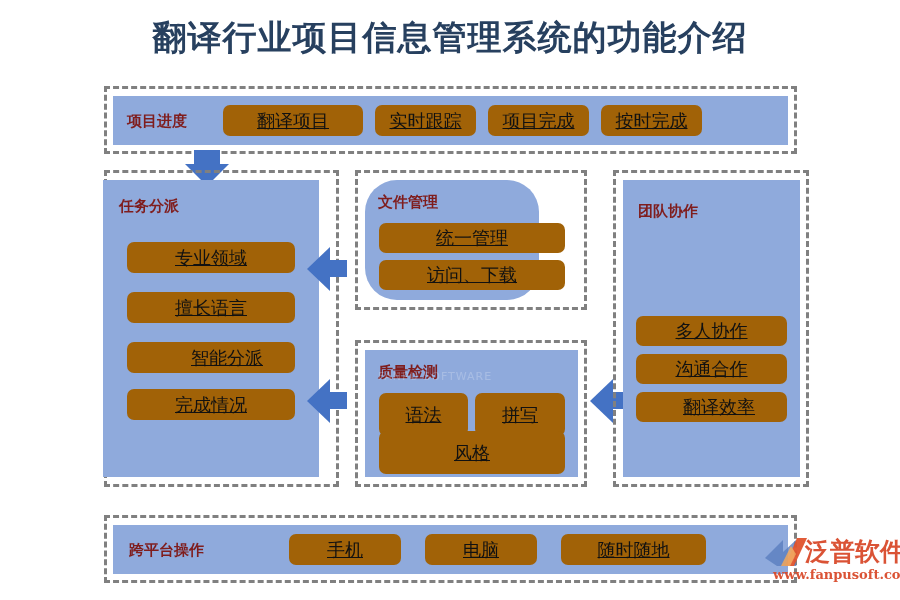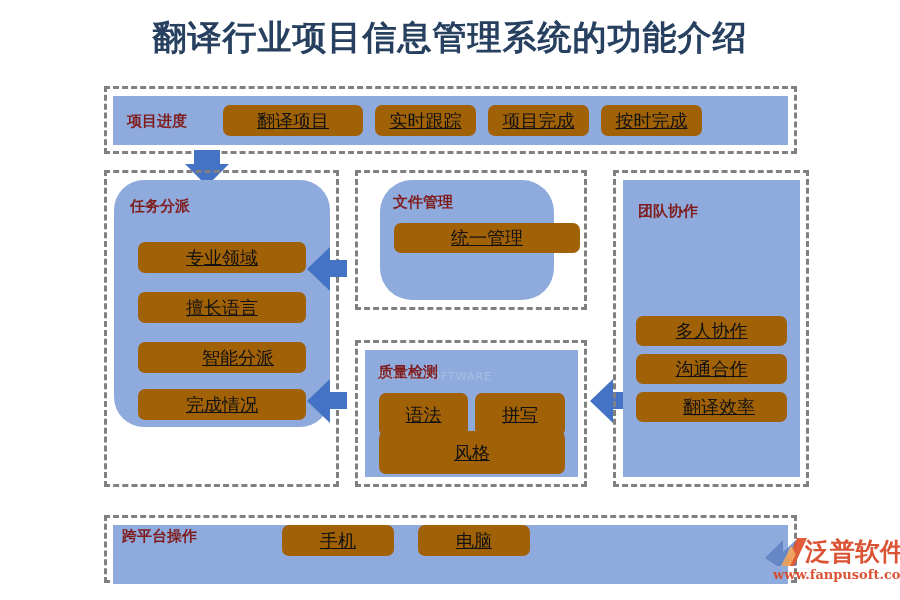--- a/index.html
+++ b/index.html
@@ -96,46 +96,46 @@
     border-top: 22px solid transparent;
     border-bottom: 22px solid transparent;
     border-right: 23px solid #4472C4;
   }
   .arrow-left-stem {
     width: 17px; height: 17px; background: #4472C4;
   }
 
   
   #assign-dashed { left: 104px; top: 170px; width: 235px; height: 317px; }
-  #assign-panel  { left: 114px; top: 180px; width: 216px; height: 247px; border-radius: 30px; }
+  #assign-panel  { left: 103px; top: 180px; width: 216px; height: 297px; }
   #assign-panel .panel-title { position: absolute; left: 16px; top: 15px; }
   #assign-panel .chip { position: absolute; left: 24px; width: 168px; height: 31px; }
 
   
   #file-dashed { left: 355px; top: 170px; width: 232px; height: 140px; }
-  #file-panel  { left: 380px; top: 180px; width: 174px; height: 120px; border-radius: 32px; }
+  #file-panel  { left: 365px; top: 180px; width: 174px; height: 120px; border-radius: 32px; }
   #file-panel .panel-title { position: absolute; left: 13px; top: 11px; }
   #file-panel .chip { position: absolute; left: 14px; width: 186px; height: 30px; }
 
   
   #quality-dashed { left: 355px; top: 340px; width: 232px; height: 147px; }
   #quality-panel  { left: 365px; top: 350px; width: 213px; height: 127px; }
   #quality-panel .panel-title { position: absolute; left: 13px; top: 11px; }
   #quality-panel .chip { position: absolute; height: 43px; }
 
   
   #team-dashed { left: 613px; top: 170px; width: 196px; height: 317px; }
   #team-panel  { left: 623px; top: 180px; width: 177px; height: 297px; }
   #team-panel .panel-title { position: absolute; left: 15px; top: 20px; }
   #team-panel .chip { position: absolute; left: 13px; width: 151px; height: 30px; }
 
   
   #cross-dashed { left: 104px; top: 515px; width: 693px; height: 68px; }
-  #cross-panel  { left: 113px; top: 525px; width: 675px; height: 59px;
-                  display: flex; padding-left: 9px; }
+  #cross-panel  { left: 113px; top: 525px; width: 675px; height: 49px;
+                  display: flex; align-items: center; padding-left: 16px; }
   #cross-panel .panel-title { width: 126px; }
   #cross-panel .chip { height: 31px; margin-right: 24px; }
   .chip-w3 { width: 112px; }
   .chip-w4 { width: 145px; }
 
   
   #watermark {
     position: absolute;
     left: 763px;
     top: 534px;
@@ -208,20 +208,21 @@
 <div class="arrow arrow-left-stem" style="left:330px; top:260px;"></div>
 <div class="arrow arrow-left" style="left:307px; top:247px;"></div>
 
 <div class="arrow arrow-left-stem" style="left:330px; top:392px;"></div>
 <div class="arrow arrow-left" style="left:307px; top:379px;"></div>
 
 <div class="dashed" id="file-dashed"></div>
 <div class="panel" id="file-panel">
   <div class="panel-title">文件管理</div>
   <div class="chip" style="top:43px;">统一管理</div>
+  <div class="chip" style="top:80px;">访问、下载</div>
 </div>
 
 <div class="dashed" id="quality-dashed"></div>
 <div class="panel" id="quality-panel">
   <div class="panel-title">质量检测</div>
   <div class="chip" style="left:14px; top:43px; width:89px;">语法</div>
   <div class="chip" style="left:110px; top:43px; width:90px;">拼写</div>
   <div class="chip" style="left:14px; top:81px; width:186px;">风格</div>
 </div>
 <div id="quality-ghost">FANPU SOFTWARE</div>
@@ -235,20 +236,21 @@
   <div class="chip" style="top:136px;">多人协作</div>
   <div class="chip" style="top:174px;">沟通合作</div>
   <div class="chip" style="top:212px;padding-left:15px;">翻译效率</div>
 </div>
 
 <div class="dashed" id="cross-dashed"></div>
 <div class="panel" id="cross-panel">
   <div class="panel-title">跨平台操作</div>
   <div class="chip chip-w3" style="margin-left:34px;">手机</div>
   <div class="chip chip-w3">电脑</div>
+  <div class="chip chip-w4">随时随地</div>
 </div>
 
 <div id="watermark">
   <svg class="wm-mark" width="46" height="34" viewBox="0 0 46 34">
     <path d="M2 22 L20 4 L20 16 L33 4 L33 30 L14 30 Z" fill="#5B7FBF" opacity="0.85"></path>
     <path d="M22 30 L34 2 L44 2 L31 30 Z" fill="#E0542E"></path>
     <path d="M18 30 L28 10 L33 18 L27 30 Z" fill="#F2A65A" opacity="0.9"></path>
   </svg>
   <div class="wm-text">泛普软件</div>
   <div class="wm-url">www.fanpusoft.com</div>

